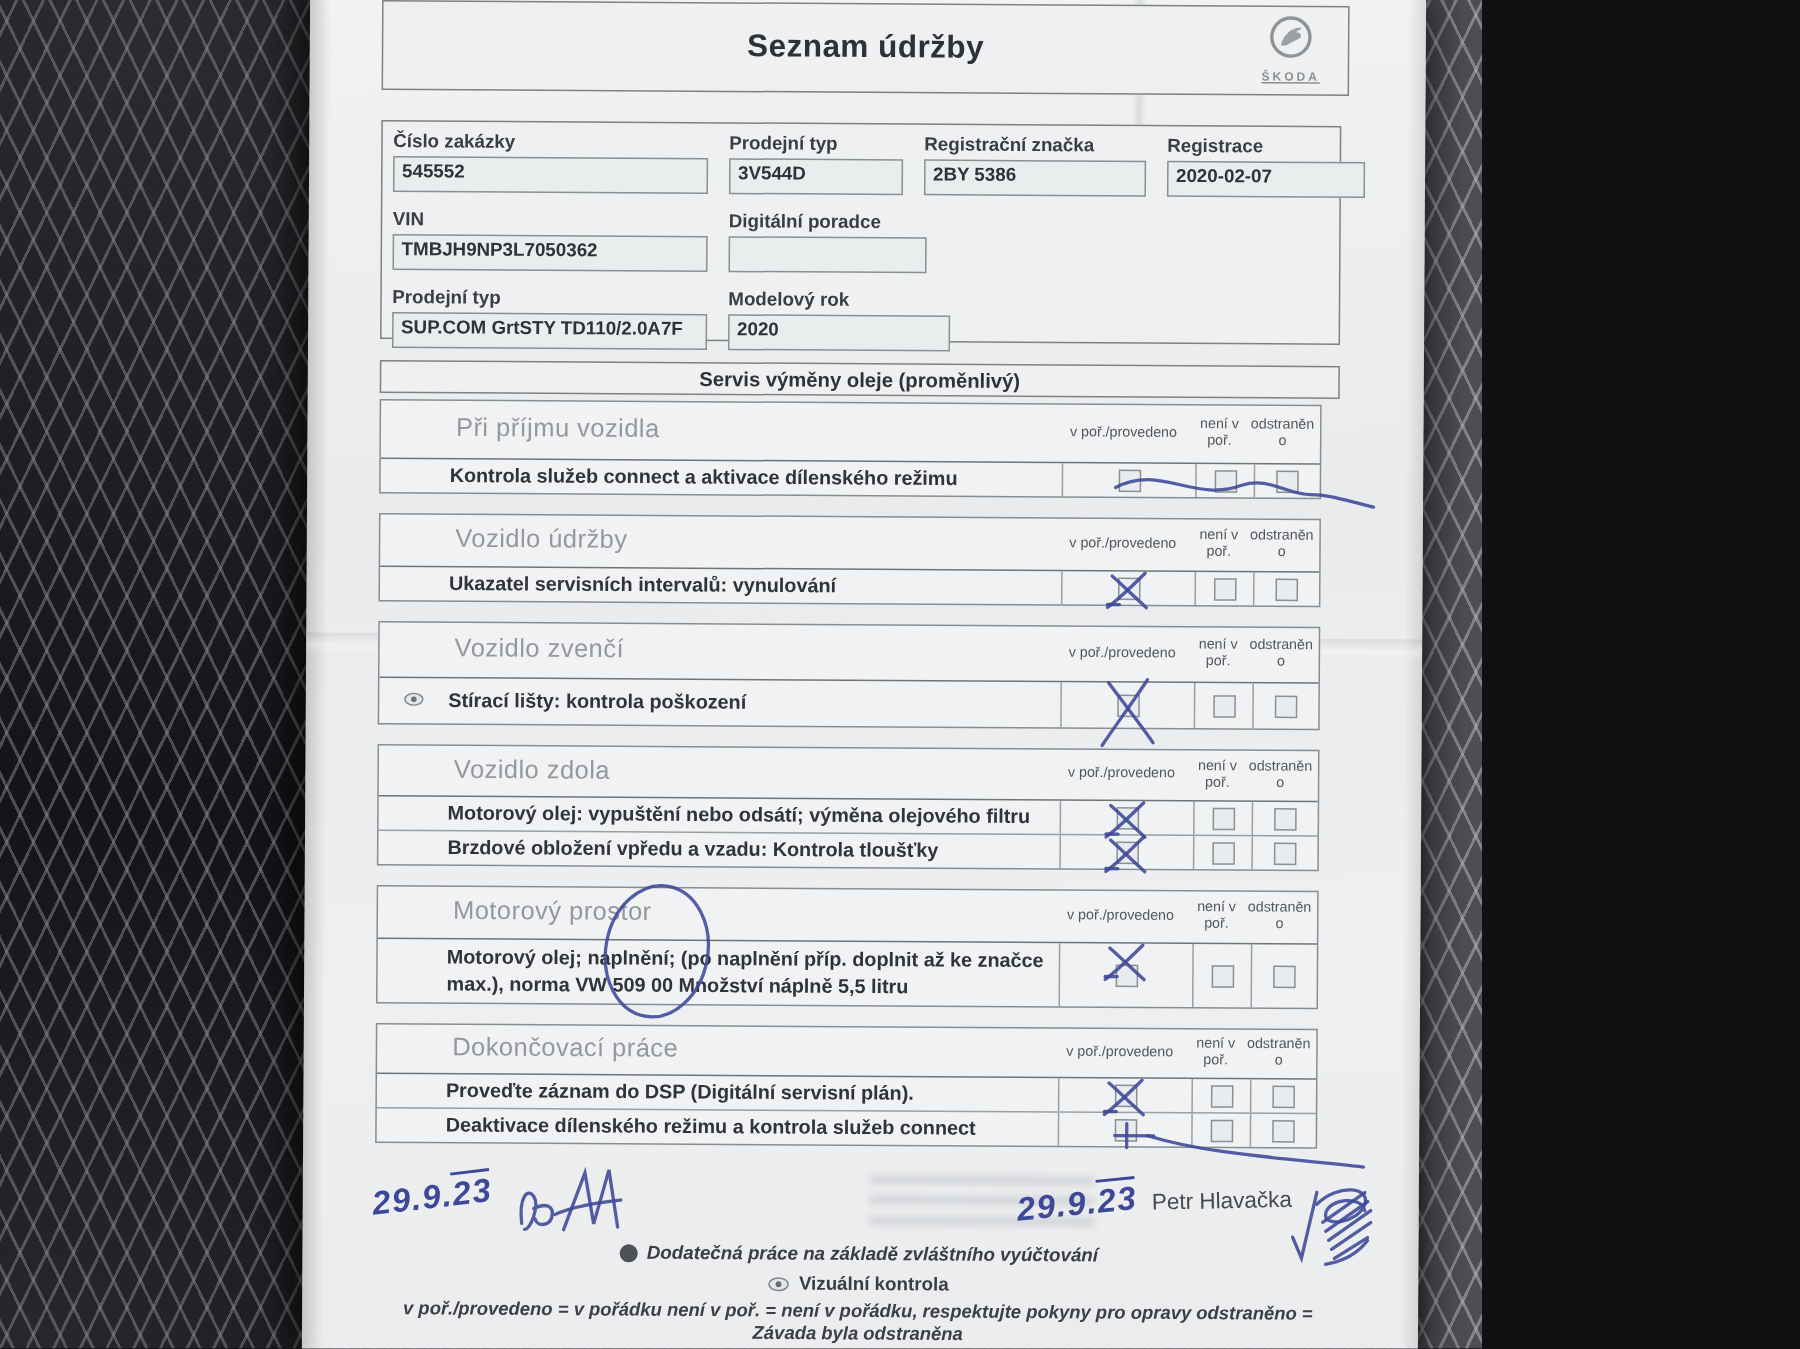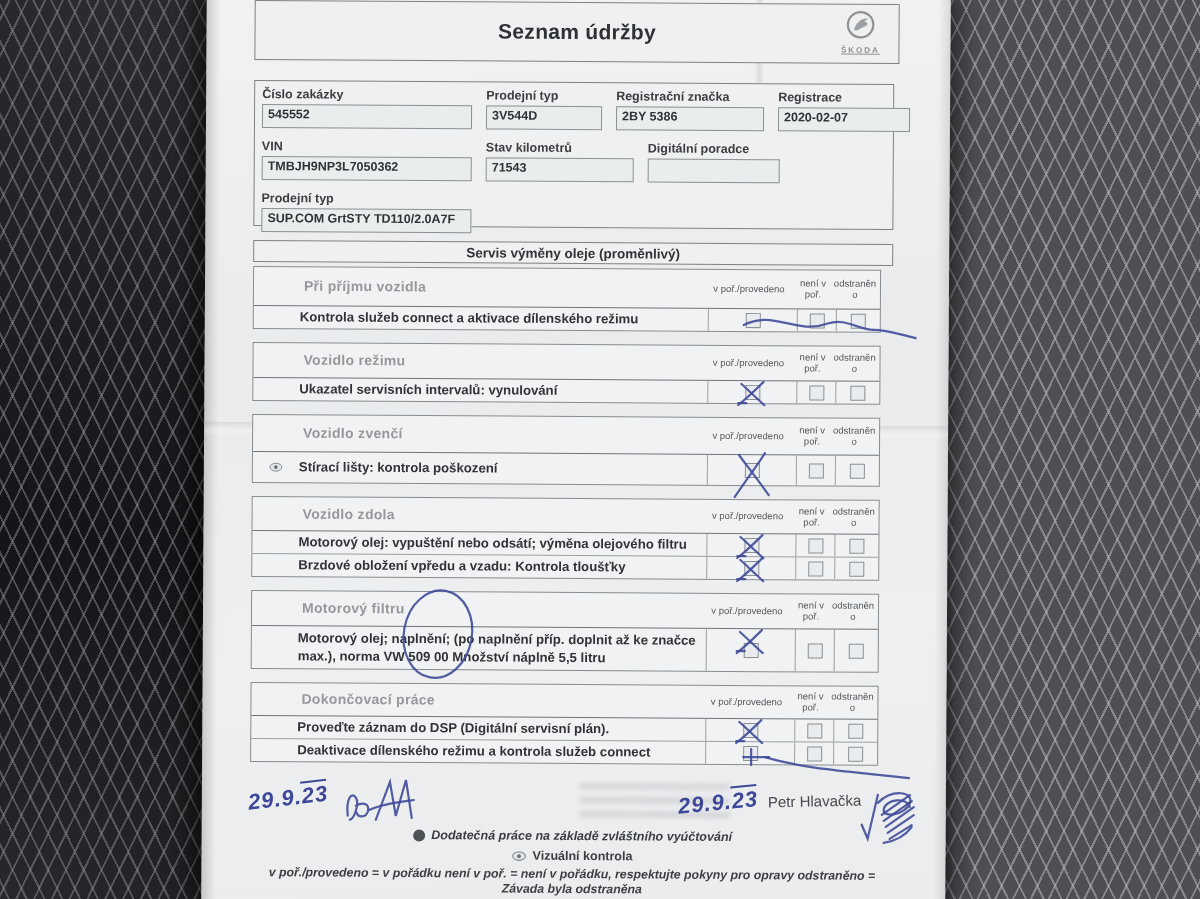--- a/index.html
+++ b/index.html
@@ -1,16 +1,16 @@
 <!DOCTYPE html>
 <html><head>
 <meta charset="utf-8">
 <style>
   html,body{margin:0;padding:0;background:#101113;}
-  .stage{position:relative;width:1200px;height:899px;overflow:hidden;
+  .stage{position:relative;width:988px;height:899px;overflow:hidden;
          font-family:"Liberation Sans",sans-serif;}
   
   .fabric{position:absolute;inset:0;background-color:#141518;
     background-image:
       radial-gradient(ellipse at 10% 0%, rgba(125,128,133,.22), transparent 42%),
       radial-gradient(ellipse at 2% 100%, rgba(125,128,133,.18), transparent 28%),
       repeating-linear-gradient(64deg, rgba(138,141,146,0) 0 7px, rgba(138,141,146,.48) 7px 9px, rgba(138,141,146,0) 9px 16px),
       repeating-linear-gradient(-64deg, rgba(138,141,146,0) 0 7px, rgba(138,141,146,.48) 7px 9px, rgba(138,141,146,0) 9px 16px);}
   .fabric-right{position:absolute;left:928px;top:0;width:272px;height:899px;background-color:#4d4f53;
     background-image:
@@ -47,21 +47,21 @@
   .w1{width:198px}.w2{width:104px}.w3{width:136px}.w4{width:120px}
   
   .svc-bar{width:640px;height:22px;border:1.6px solid #7e8285;background:#eef0f1;
     display:flex;align-items:center;justify-content:center;font-size:13.5px;font-weight:bold;
     color:#2f3236;margin-bottom:4px;box-sizing:border-box;}
   
   .sec-table{position:relative;width:628px;border:1.6px solid #888d91;background:#f0f2f3;
     margin-bottom:13px;box-sizing:border-box;overflow:visible;}
   .sec-head{position:relative;}
   .sec-title{position:absolute;left:50px;top:50%;transform:translateY(-54%);
-    font-size:14px;font-weight:bold;color:#95989c;letter-spacing:.3px;}
+    font-size:17px;font-weight:normal;color:#95989c;letter-spacing:.3px;}
   .sec-colheads{position:absolute;right:0;top:0;height:100%;display:flex;align-items:center;}
   .colhead{font-size:9.5px;color:#53575b;text-align:center;line-height:1.15;}
   .ch1{width:90px}.ch2{width:38px}.ch3{width:46px;word-break:break-all;padding-right:2px}
   .sec-row{position:relative;display:flex;border-top:1.6px solid #70757a;align-items:center;}
   .sec-row + .sec-row{border-top:1.2px solid #9aa0a4;}
   .row-text{flex:1;padding-left:46px;font-size:13.2px;font-weight:bold;color:#303338;line-height:1.35;}
   .row-icon{position:absolute;left:16px;top:50%;transform:translateY(-50%);}
   .cols{position:relative;display:flex;width:172px;align-self:stretch;flex-shrink:0;}
   .cell{display:flex;align-items:center;justify-content:center;border-left:1.2px solid #9aa0a4;}
   .c1{width:90px}.c2{width:38px}.c3{width:44px}
@@ -133,32 +133,32 @@
               <div class="flabel">Registrace</div>
               <div class="fvalue w4">2020-02-07</div>
             </div>
           </div>
           <div class="frow">
             <div class="fcell">
               <div class="flabel">VIN</div>
               <div class="fvalue w1">TMBJH9NP3L7050362</div>
             </div>
             <div class="fcell">
-              <div class="flabel">Stav kilometrů</div>
-              <div class="fvalue w3">71543</div>
-            </div>
-            <div class="fcell">
               <div class="flabel">Digitální poradce</div>
               <div class="fvalue w4"></div>
             </div>
           </div>
           <div class="frow">
             <div class="fcell">
               <div class="flabel">Prodejní typ</div>
               <div class="fvalue w1">SUP.COM GrtSTY TD110/2.0A7F</div>
+            </div>
+            <div class="fcell">
+              <div class="flabel">Modelový rok</div>
+              <div class="fvalue w3">2020</div>
             </div>
           </div>
         </div>
 
       <div class="svc-bar">
         <span>Servis výměny oleje (proměnlivý)</span>
       </div>
 
       <div id="sections">
           <div class="sec-table">
@@ -184,21 +184,21 @@
                 </div>
                 <svg class="mark" style="left:22px;top:-2px" width="190" height="34" viewBox="0 0 190 34">
                   <rect x="16" y="8" width="14" height="14" fill="none"></rect>
                   <path class="pen" d="M14 18 C 44 2, 66 28, 98 16 C 116 10, 128 22, 144 22 C 158 22, 168 26, 186 30"></path>
                 </svg>
               </div>
             </div>
           </div>
           <div class="sec-table">
             <div class="sec-head" style="height: 34px;">
-              <div class="sec-title">Vozidlo režimu</div>
+              <div class="sec-title">Vozidlo údržby</div>
               <div class="sec-colheads">
                 <div class="colhead ch1">v poř./provedeno</div>
                 <div class="colhead ch2">není v poř.</div>
                 <div class="colhead ch3">odstraněno</div>
               </div>
             </div>
             <div class="sec-row" style="min-height: 22px;">
               <div class="row-text">Ukazatel servisních intervalů: vynulování</div>
               <div class="cols">
                 <div class="cell c1">
@@ -293,21 +293,21 @@
                 <svg class="mark" style="left:22px;top:-5px" width="46" height="34" viewBox="0 0 46 34">
                   <path class="pen" d="M12 8 C19 14,27 22,35 29"></path>
                   <path class="pen" d="M34 6 C26 14,17 23,9 29"></path>
                   <path class="pen" d="M9 27 h8" opacity=".7"></path>
                 </svg>
               </div>
             </div>
           </div>
           <div class="sec-table">
             <div class="sec-head" style="height: 34px;">
-              <div class="sec-title">Motorový filtru</div>
+              <div class="sec-title">Motorový prostor</div>
               <div class="sec-colheads">
                 <div class="colhead ch1">v poř./provedeno</div>
                 <div class="colhead ch2">není v poř.</div>
                 <div class="colhead ch3">odstraněno</div>
               </div>
             </div>
             <div class="sec-row" style="min-height: 42px;">
               <div class="row-text">Motorový olej; naplnění; (po naplnění příp. doplnit až ke značce max.), norma VW 509 00 Množství náplně 5,5 litru</div>
               <div class="cols">
                 <div class="cell c1">

